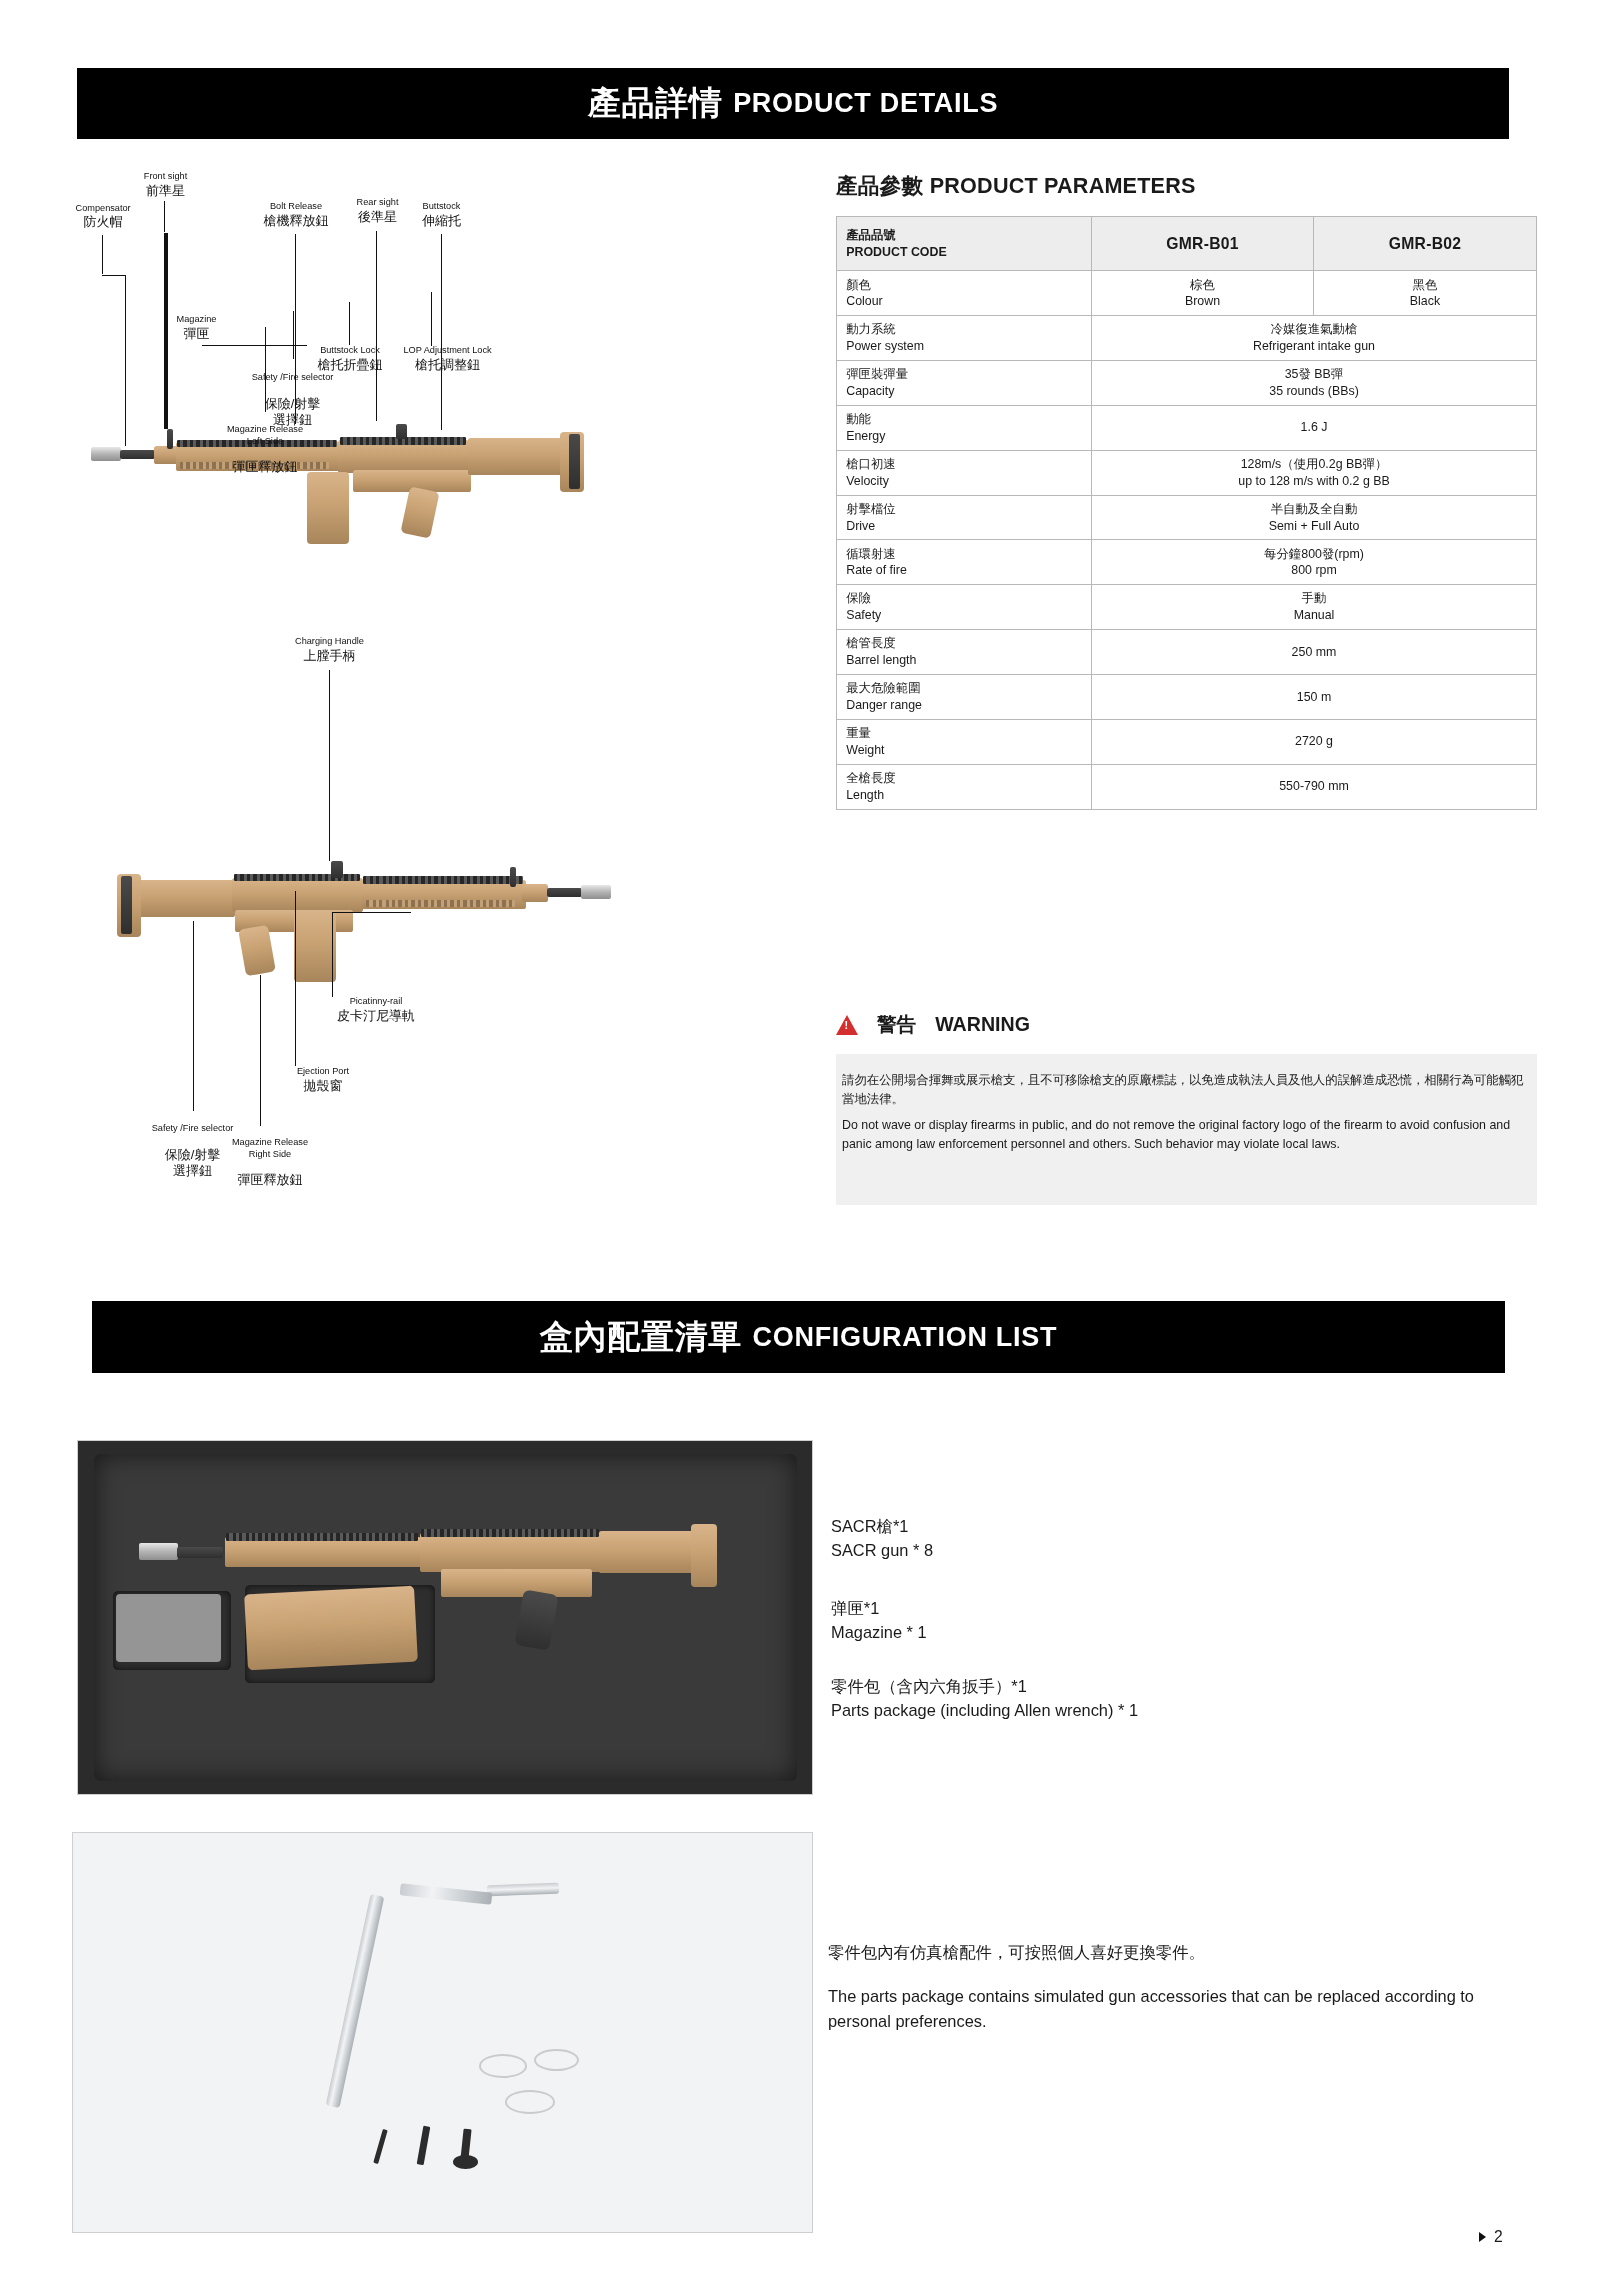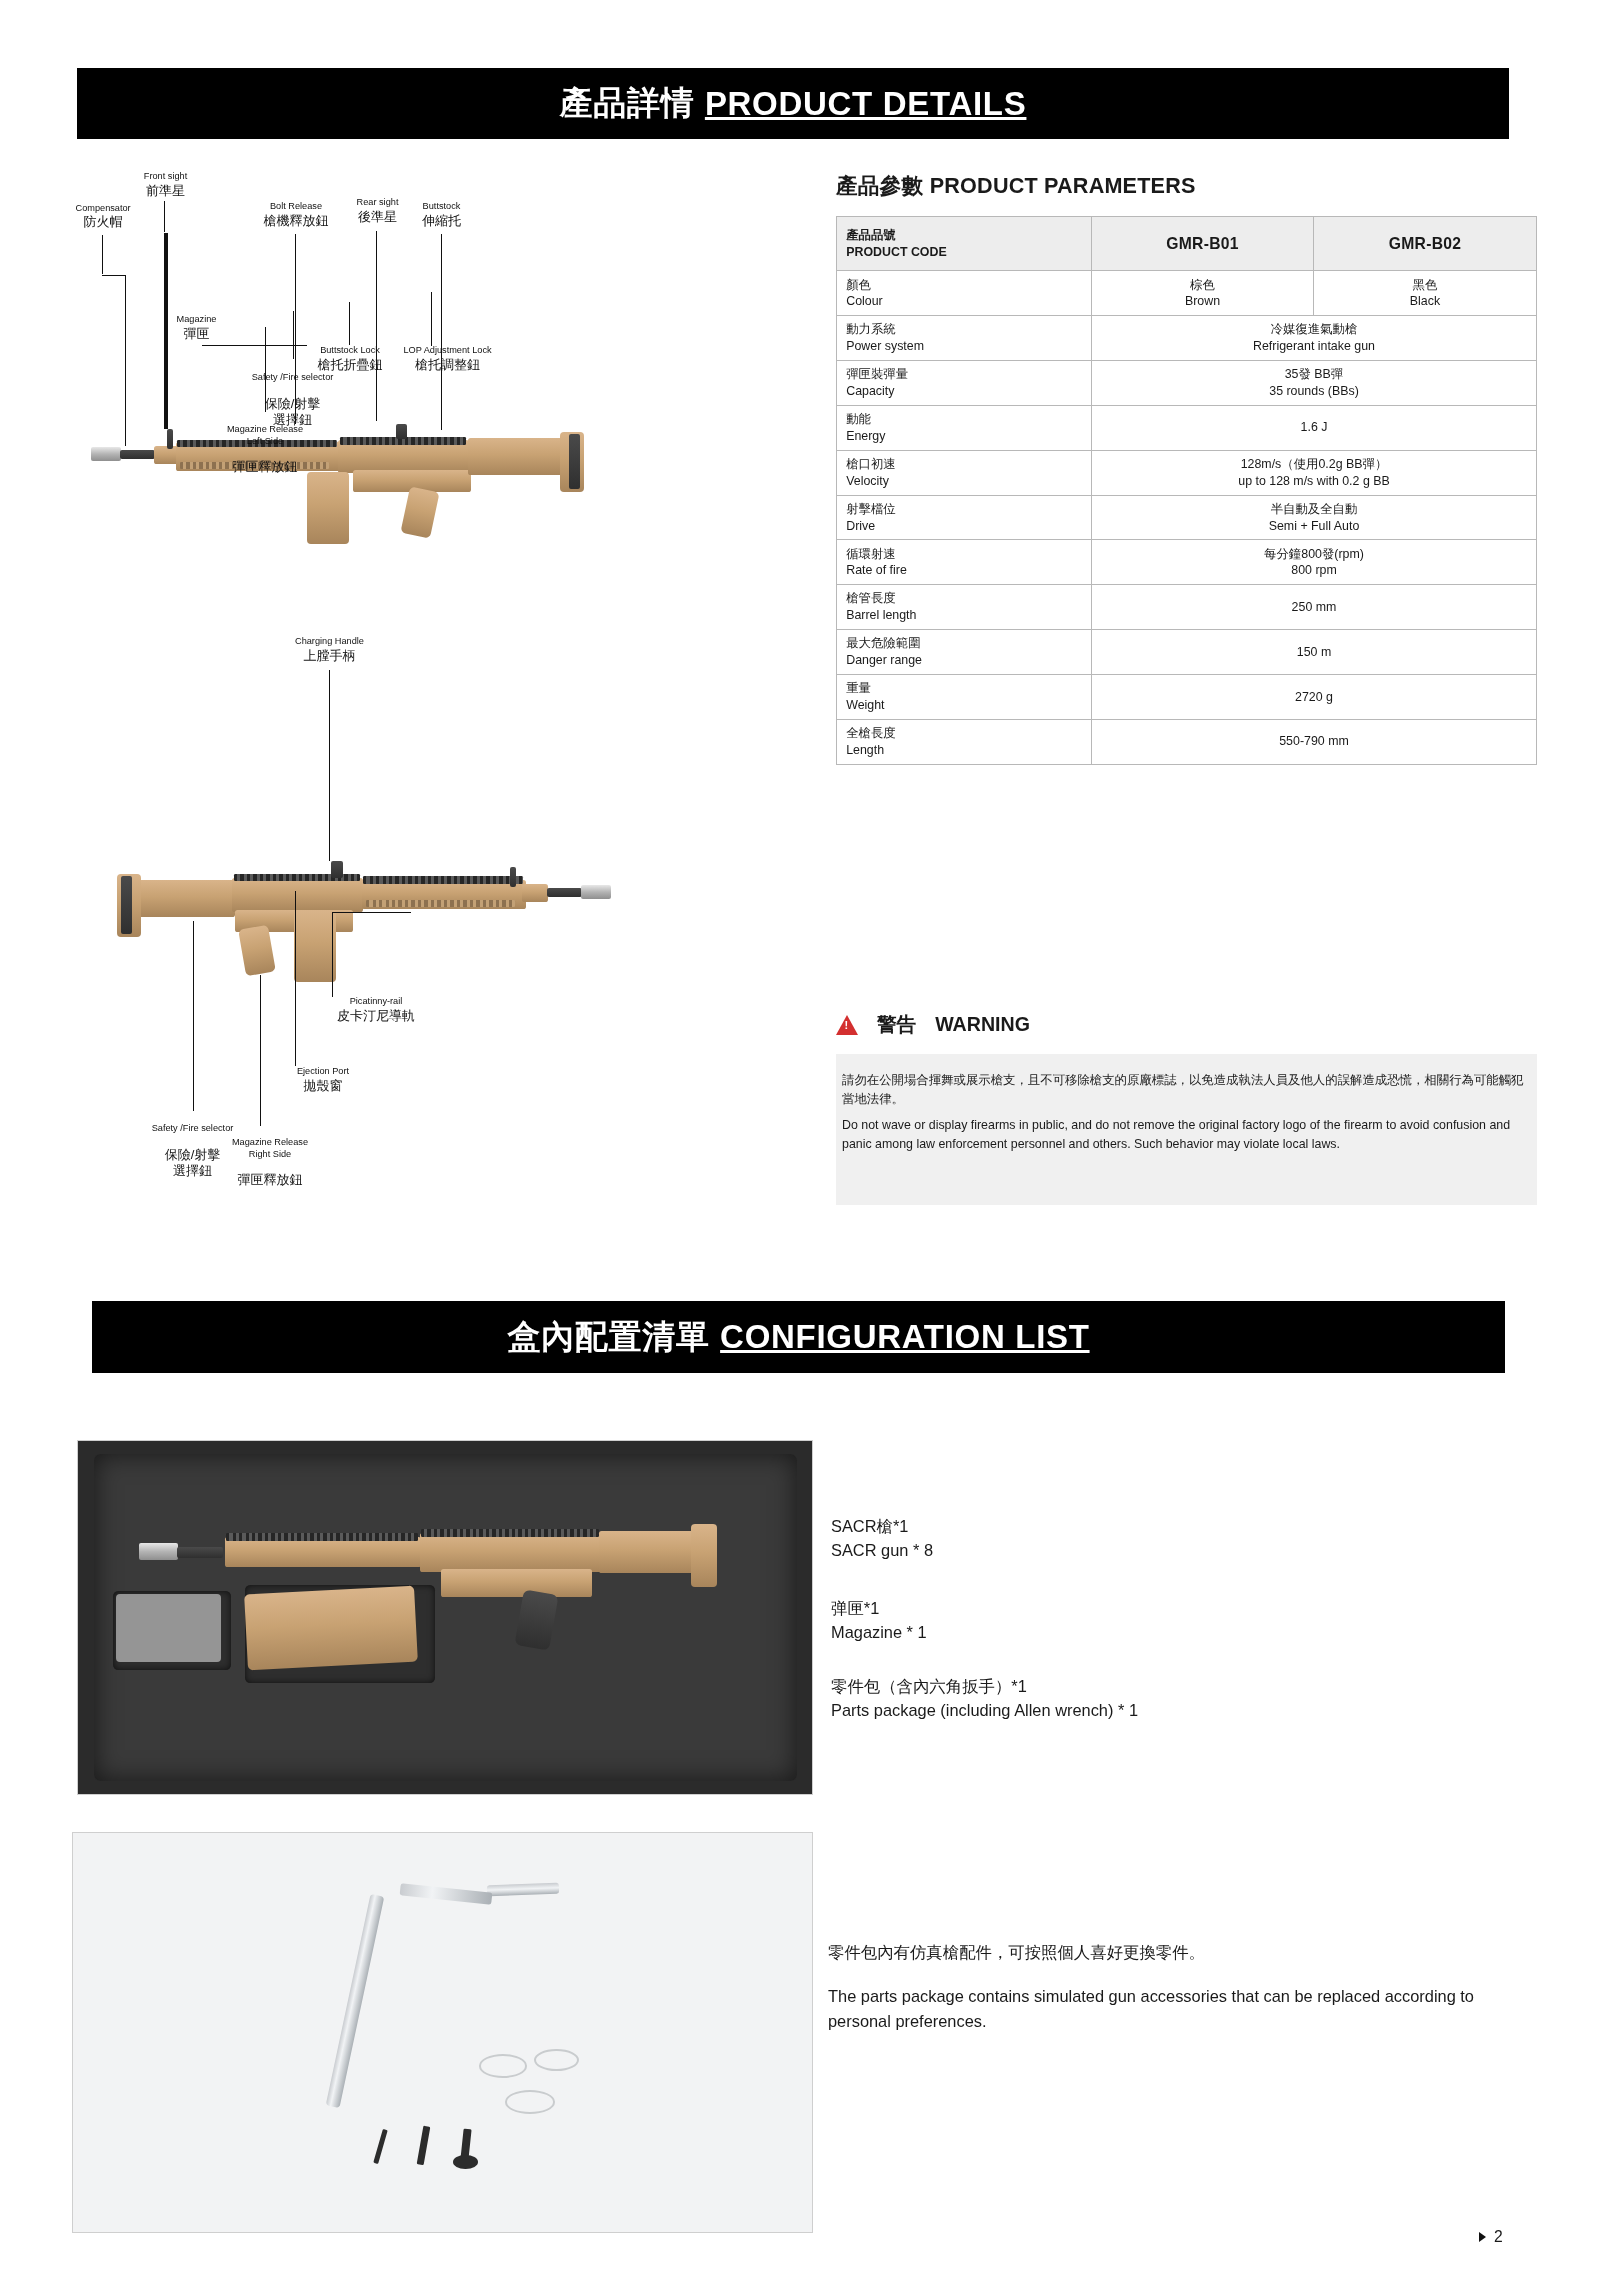--- a/index.html
+++ b/index.html
@@ -30,25 +30,24 @@
     display: flex;
     align-items: center;
     justify-content: center;
   }
   .banner .bn-cn {
     font-size: 33px;
     font-weight: bold;
     letter-spacing: 0.7px;
   }
   .banner .bn-en {
-    font-size: 33px;
+    font-size: 27px;
     font-weight: bold;
     letter-spacing: 0.7px;
     margin-left: 10.5px;
-    text-decoration: underline;
   }
 
   #banner-details { left: 77px; top: 68px; width: 1432px; height: 71px; }
   #banner-config  { left: 92px; top: 1301px; width: 1413px; height: 72px; }
 
   
   .param-heading {
     position: absolute;
     left: 836px;
     top: 171px;
@@ -533,20 +532,28 @@
 
       <tr>
         <td class="label">
           <span class="cn">循環射速</span>
           <span class="en">Rate of fire</span>
         </td>
         <td class="val" colspan="2" style="white-space:pre-line">每分鐘800發(rpm)
 800 rpm</td>
       </tr>
 
+      <tr>
+        <td class="label">
+          <span class="cn">保險</span>
+          <span class="en">Safety</span>
+        </td>
+        <td class="val" colspan="2" style="white-space:pre-line">手動
+Manual</td>
+      </tr>
 
       <tr>
         <td class="label">
           <span class="cn">槍管長度</span>
           <span class="en">Barrel length</span>
         </td>
         <td class="val" colspan="2" style="white-space:pre-line">250 mm</td>
       </tr>
 
       <tr>

